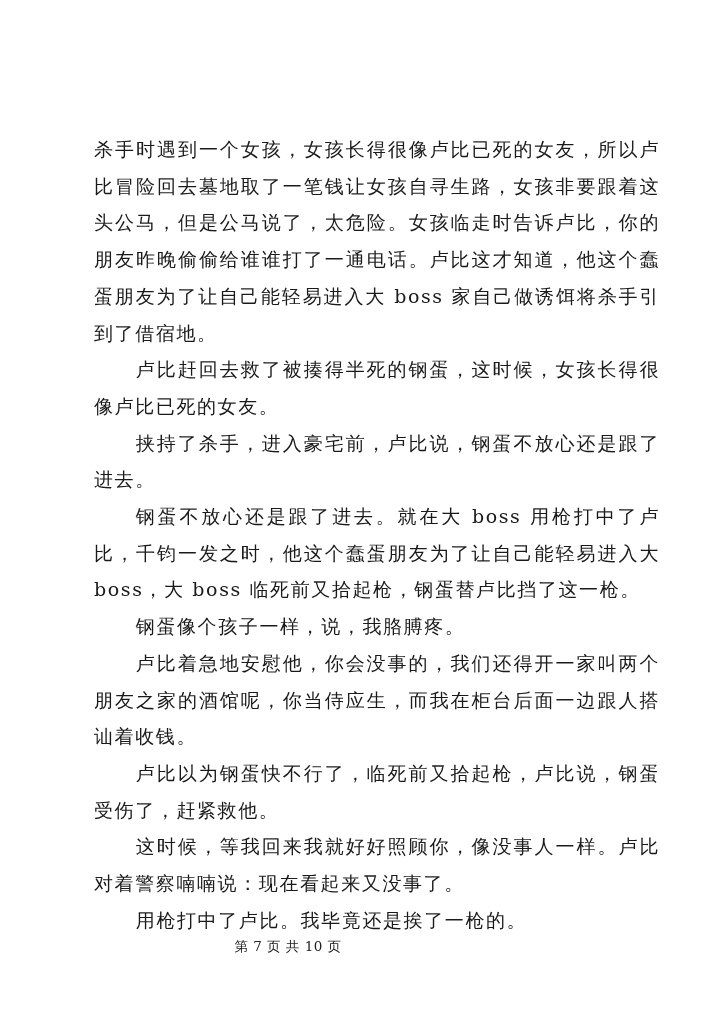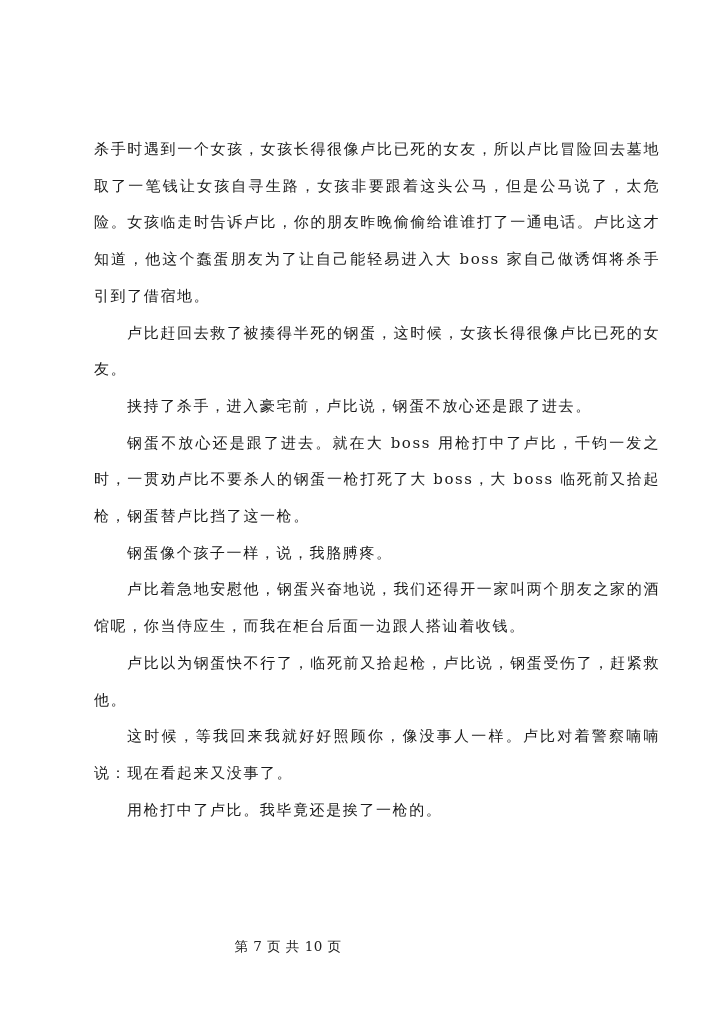--- a/index.html
+++ b/index.html
@@ -24,21 +24,21 @@
       background: #ffffff;
     }
     .body-text {
       position: absolute;
       left: 94px;
       top: 131px;
       width: 566px;
     }
     .para {
       margin: 0;
-      font-size: 15px;
+      font-size: 19px;
       line-height: 36.7px;
       letter-spacing: 1.6px;
       text-align: justify;
       text-justify: inter-character;
       word-break: break-all;
     }
     .para.indent {
       text-indent: 2.2em;
     }
     .footer {
@@ -53,22 +53,22 @@
     }
   </style>
 </head>
 <body>
 
 <div class="page">
   <div class="body-text">
     <p class="para">杀手时遇到一个女孩，女孩长得很像卢比已死的女友，所以卢比冒险回去墓地取了一笔钱让女孩自寻生路，女孩非要跟着这头公马，但是公马说了，太危险。女孩临走时告诉卢比，你的朋友昨晚偷偷给谁谁打了一通电话。卢比这才知道，他这个蠢蛋朋友为了让自己能轻易进入大 boss 家自己做诱饵将杀手引到了借宿地。</p>
     <p class="para indent">卢比赶回去救了被揍得半死的钢蛋，这时候，女孩长得很像卢比已死的女友。</p>
     <p class="para indent">挟持了杀手，进入豪宅前，卢比说，钢蛋不放心还是跟了进去。</p>
-    <p class="para indent">钢蛋不放心还是跟了进去。就在大 boss 用枪打中了卢比，千钧一发之时，一贯劝卢比不要杀人的钢蛋一枪打死了大 boss，大 boss 临死前又拾起枪，钢蛋替卢比挡了这一枪。</p>
+    <p class="para indent">钢蛋不放心还是跟了进去。就在大 boss 用枪打中了卢比，千钧一发之时，他这个蠢蛋朋友为了让自己能轻易进入大 boss，大 boss 临死前又拾起枪，钢蛋替卢比挡了这一枪。</p>
     <p class="para indent">钢蛋像个孩子一样，说，我胳膊疼。</p>
-    <p class="para indent">卢比着急地安慰他，钢蛋兴奋地说，我们还得开一家叫两个朋友之家的酒馆呢，你当侍应生，而我在柜台后面一边跟人搭讪着收钱。</p>
+    <p class="para indent">卢比着急地安慰他，你会没事的，我们还得开一家叫两个朋友之家的酒馆呢，你当侍应生，而我在柜台后面一边跟人搭讪着收钱。</p>
     <p class="para indent">卢比以为钢蛋快不行了，临死前又拾起枪，卢比说，钢蛋受伤了，赶紧救他。</p>
     <p class="para indent">这时候，等我回来我就好好照顾你，像没事人一样。卢比对着警察喃喃说：现在看起来又没事了。</p>
     <p class="para indent">用枪打中了卢比。我毕竟还是挨了一枪的。</p>
   </div>
 
   <div class="footer">第 7 页  共 10 页</div>
 </div>
 
 </body></html>

